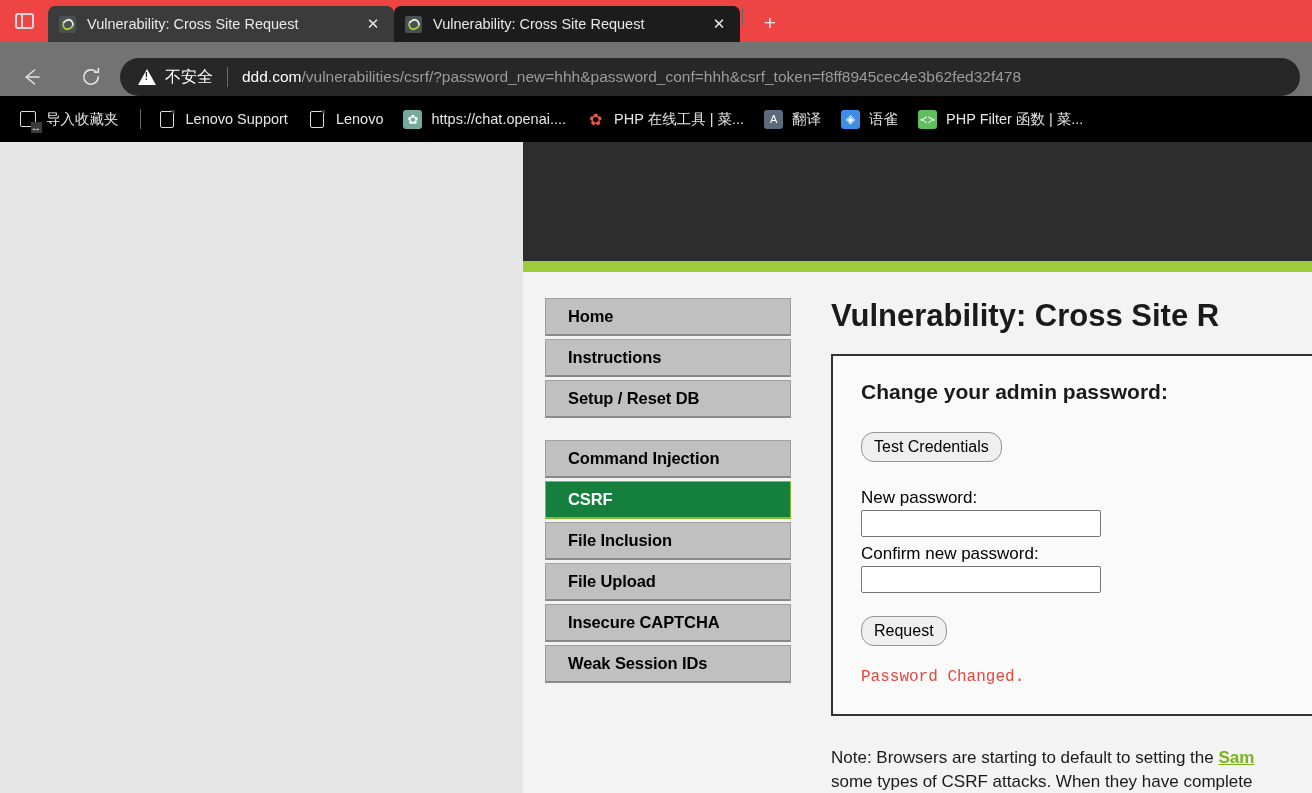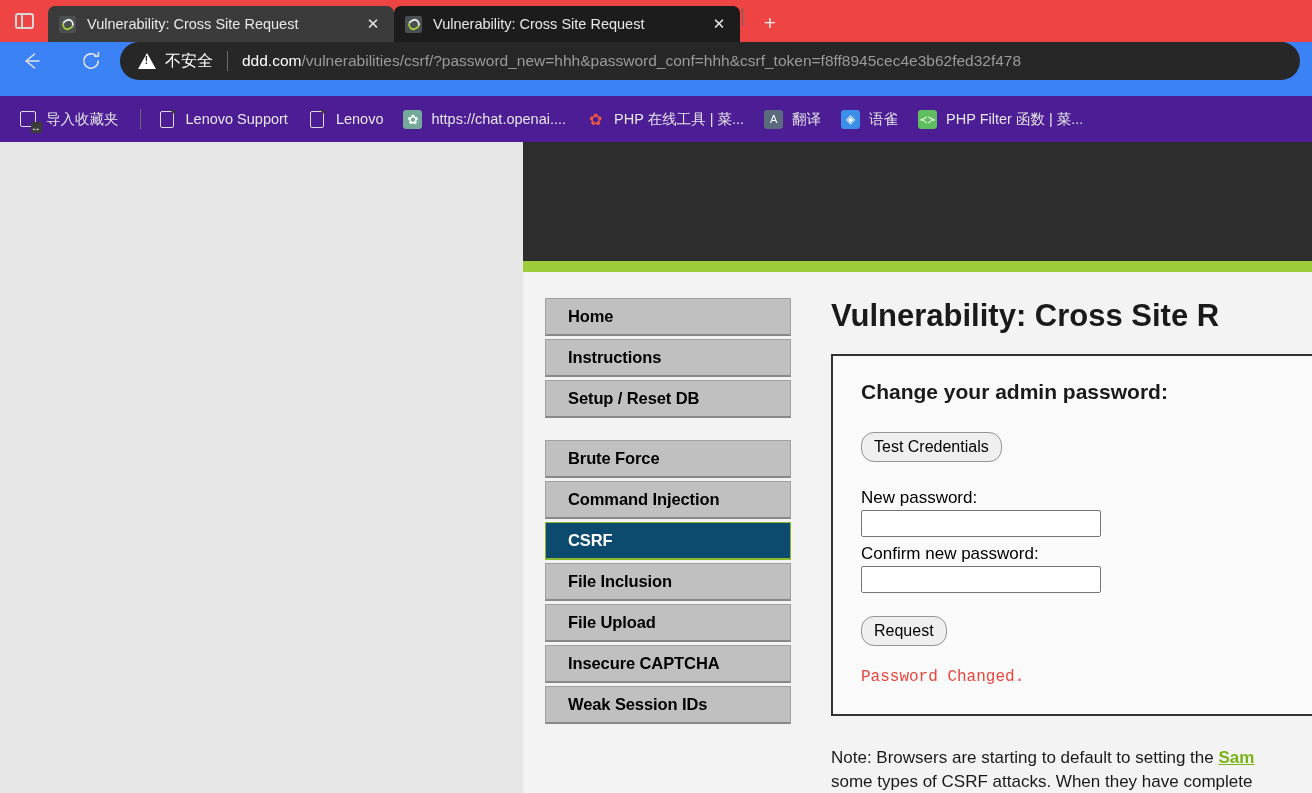--- a/index.html
+++ b/index.html
@@ -86,22 +86,22 @@
   }
   .newtab {
     width: 34px; height: 34px;
     color: #e8e8e8; font-size: 21px; font-weight: 300;
     display: flex; align-items: center; justify-content: center;
     margin: 0 0 2px 8px; border-radius: 5px; flex: 0 0 auto;
   }
 
   .navbar {
     height: 54px;
-    background: #3b82f6;
-    display: flex; align-items: flex-start;
+    background: #737373;
+    display: flex; align-items: flex-end;
     padding: 0 12px;
   }
   .nav-btn {
     width: 38px; height: 38px;
     display: flex; align-items: center; justify-content: center;
     flex: 0 0 auto; border-radius: 50%;
     color: #e3e3e3;
   }
   .nav-btn svg { display: block; }
 
@@ -139,21 +139,21 @@
     margin: 0 14px; flex: 0 0 auto;
   }
   .url {
     font-size: 15.5px; white-space: nowrap;
     color: #9b9b9b; min-width: 0; overflow: hidden;
   }
   .url .host { color: #ffffff; }
 
   .bookmarks {
     height: 46px;
-    background: #4c1d95;
+    background: #000000;
     display: flex; align-items: center;
     padding: 0 10px;
     overflow: hidden;
   }
   .bm {
     display: flex; align-items: center;
     padding: 5px 8px; border-radius: 5px;
     color: #e6e6e6; font-size: 14.5px;
     white-space: nowrap; flex: 0 0 auto;
     margin-right: 4px;
@@ -229,21 +229,21 @@
     color: #000000;
     border: 1px solid #a0a0a0;
     border-bottom: 2px solid #888;
     font-size: 16.5px;
     font-weight: bold;
     padding: 8px 0 8px 22px;
     margin-bottom: 3px;
     letter-spacing: -0.1px;
   }
   .nav-item.selected {
-    background: #0c4a6e;
+    background: #15803d;
     color: #ffffff;
     border-color: #8ab82f;
   }
 
   .main {
     flex: 1 1 auto;
     padding: 0 20px 0 40px;
     min-width: 0;
   }
   .main h1 {
@@ -417,21 +417,20 @@
 
       <div class="content">
 
         <div class="sidebar">
           <div class="nav-group">
             <div class="nav-item">Home</div>
             <div class="nav-item">Instructions</div>
             <div class="nav-item">Setup / Reset DB</div>
           </div>
           <div class="nav-group">
-            <div class="nav-item">Brute Force</div>
             <div class="nav-item">Command Injection</div>
             <div class="nav-item selected">CSRF</div>
             <div class="nav-item">File Inclusion</div>
             <div class="nav-item">File Upload</div>
             <div class="nav-item">Insecure CAPTCHA</div>
             <div class="nav-item">Weak Session IDs</div>
 
           </div>
         </div>
 

